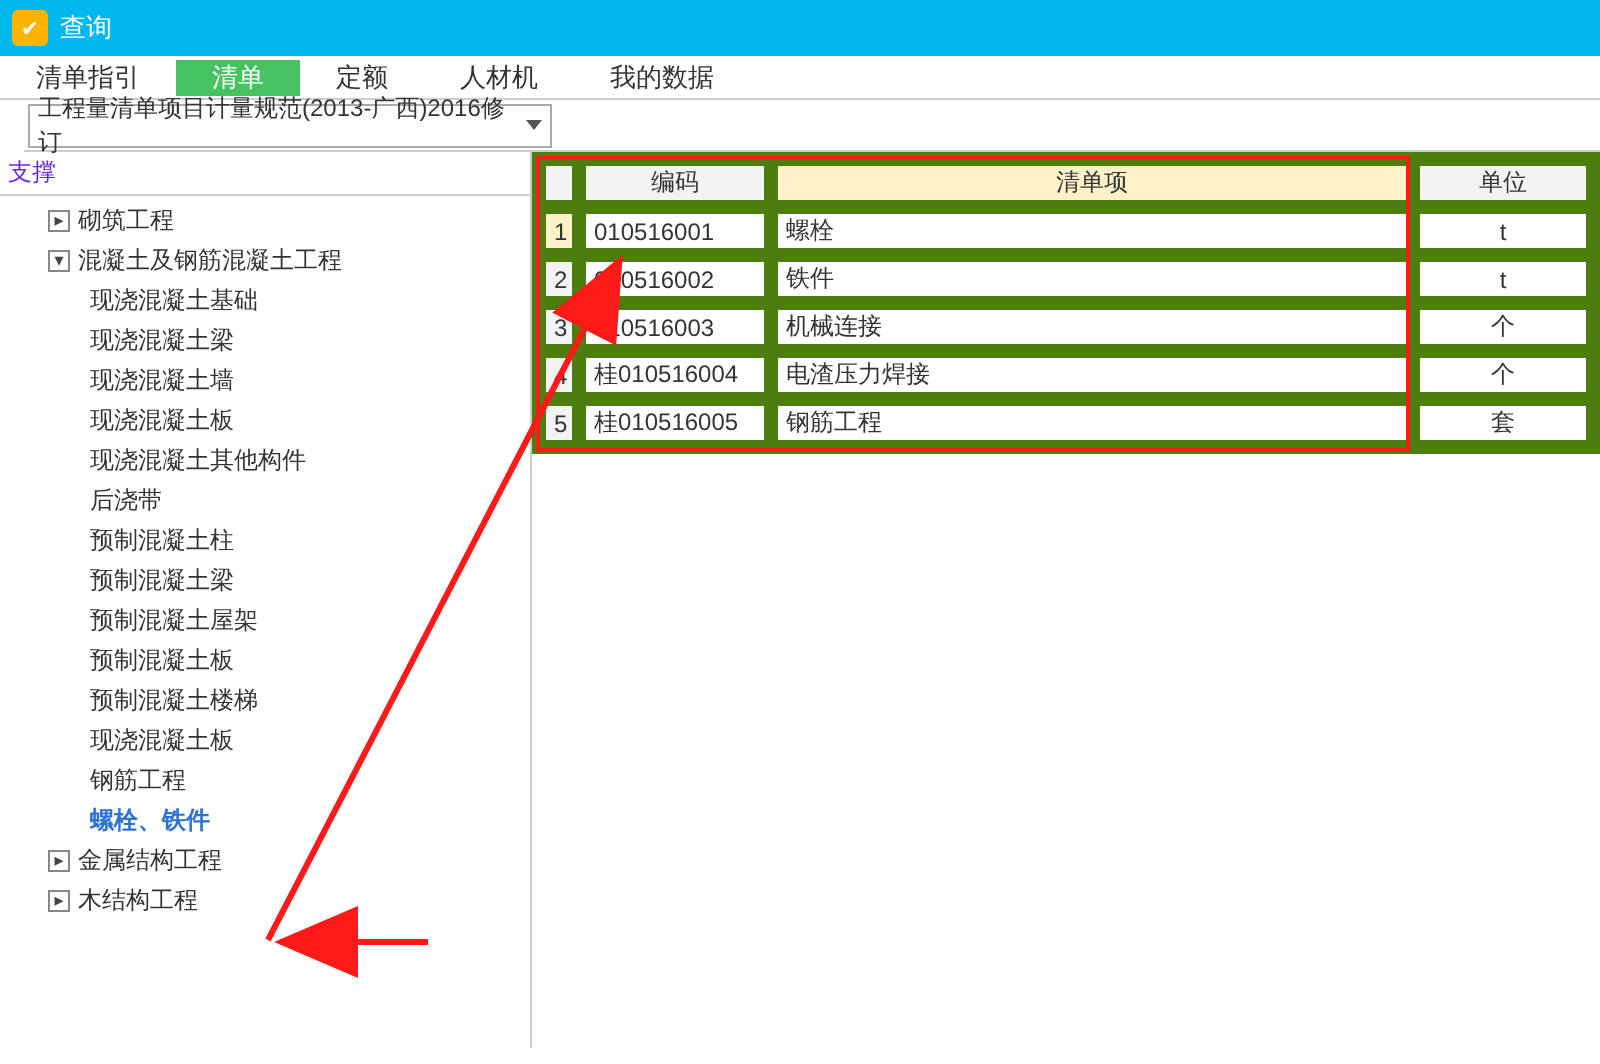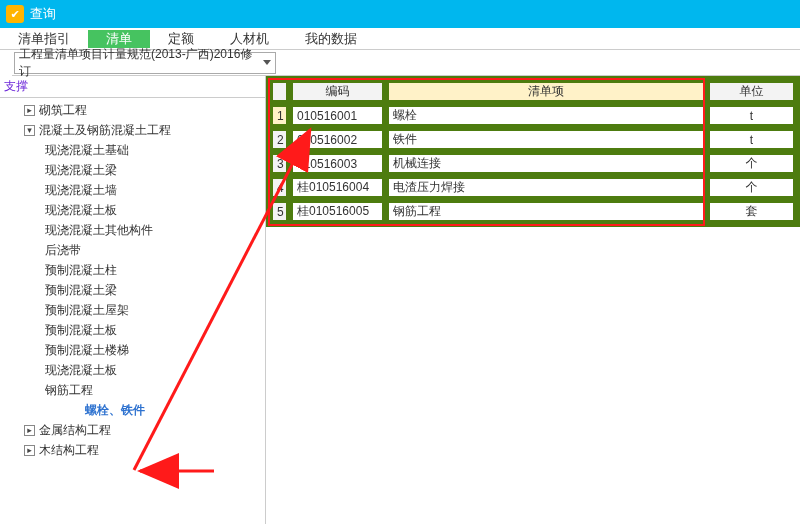--- a/index.html
+++ b/index.html
@@ -22,21 +22,21 @@
 .body { display: flex; height: calc(532px - 28px - 30px - 26px); }
 
 .sidebar { width: 266px; border-right: 1px solid #ccc; display: flex; flex-direction: column; }
 .filter { height: 22px; border-bottom: 1px solid #ccc; padding: 0 4px; display: flex; align-items: center; color: #6d28d9; }
 .tree-wrap { flex: 1; overflow-y: auto; position: relative; }
 .tree { padding: 2px 0; }
 .tree-node { display: flex; align-items: center; height: 20px; padding-left: 8px; cursor: pointer; white-space: nowrap; }
 .tree-toggle { width: 11px; height: 11px; border: 1px solid #888; margin-right: 4px; display: flex; align-items: center; justify-content: center; font-size: 9px; line-height: 1; color: #444; flex-shrink: 0; }
 .tree-toggle.empty { border: none; }
 .tree-label { font-size: 12px; }
-.tree-label.selected { color: #2f73d0; font-weight: bold; margin-left: 40px; }
+.tree-label.selected { color: #2f73d0; font-weight: bold; }
 .lv1 { padding-left: 24px; }
 .lv2 { padding-left: 30px; }
 .lv2 .tree-toggle { visibility: hidden; }
 
 
 .tree-wrap::-webkit-scrollbar { width: 16px; }
 .tree-wrap::-webkit-scrollbar-track { background: #f0f0f0; border-left: 1px solid #ccc; }
 .tree-wrap::-webkit-scrollbar-thumb { background: #c8c8c8; border: 1px solid #aaa; }
 
 .main { flex: 1; position: relative; overflow: hidden; }

